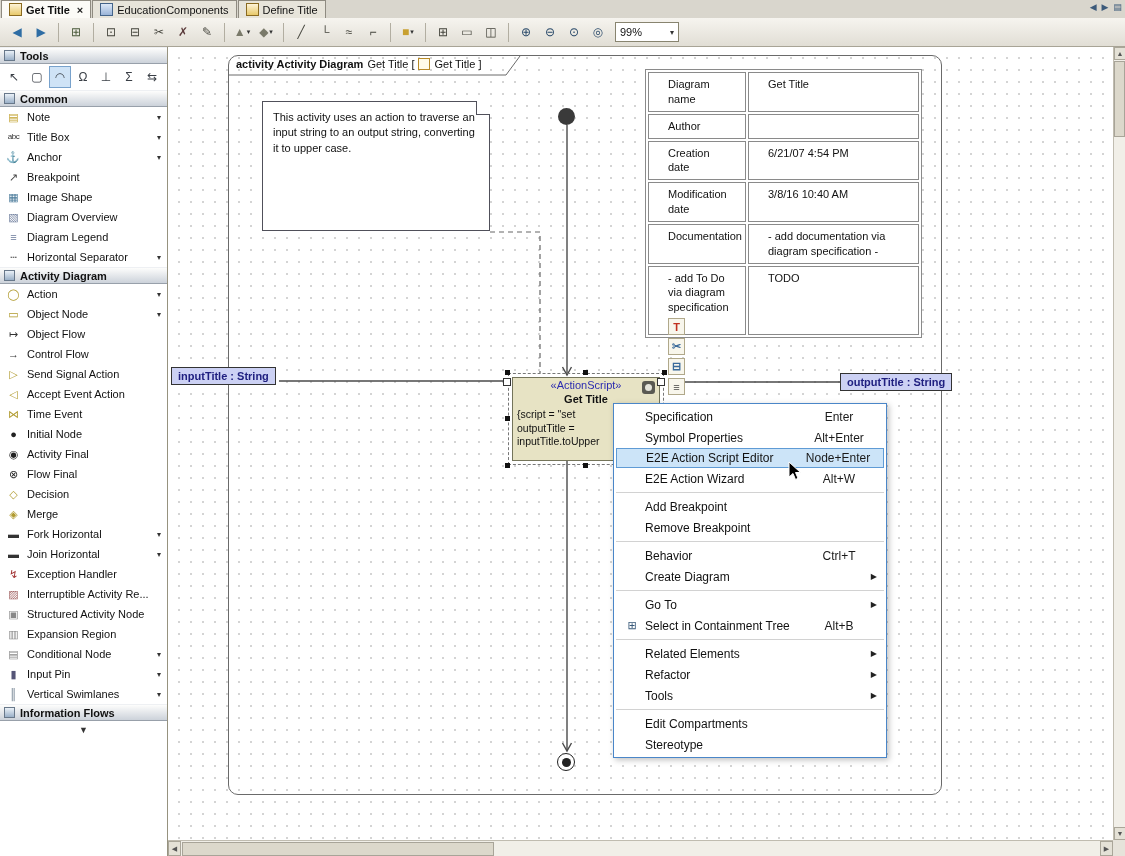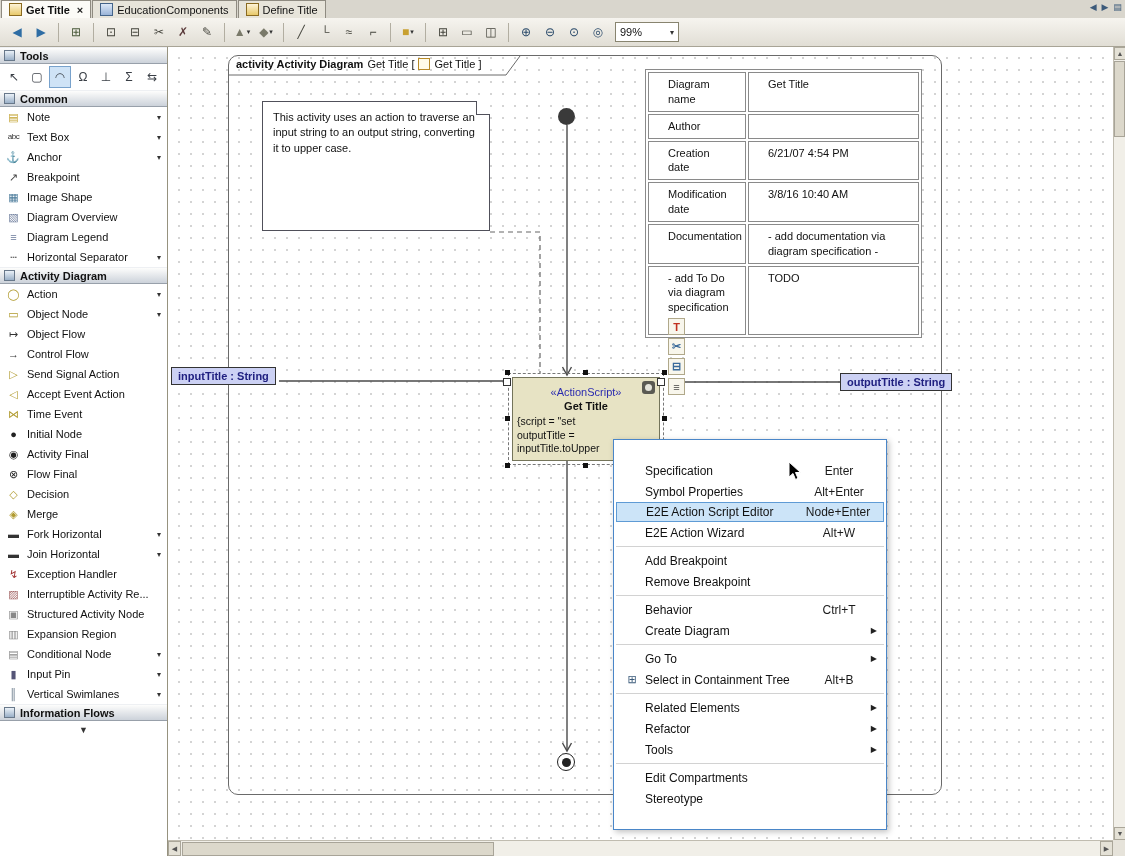--- a/index.html
+++ b/index.html
@@ -80,41 +80,41 @@
          border-radius:50%;background:#fff;z-index:3;display:flex;align-items:center;justify-content:center;box-sizing:border-box;}
   .final-inner{width:9px;height:9px;border-radius:50%;background:#222;display:block;}
 
   .action{position:absolute;left:344px;top:330px;width:148px;height:84px;background:#e7e3c4;
           border:1px solid #74745a;z-index:3;box-sizing:border-box;}
   .action::after{content:"";position:absolute;inset:-5px;border:1px dashed #777;pointer-events:none;}
   .h{position:absolute;width:5px;height:5px;background:#111;z-index:4;}
   .h1{left:-8px;top:-8px}.h2{left:calc(50% - 3px);top:-8px}.h3{right:-8px;top:-8px}
   .h4{left:-8px;top:calc(50% - 3px)}.h5{right:-8px;top:calc(50% - 3px)}
   .h6{left:-8px;bottom:-8px}.h7{left:calc(50% - 3px);bottom:-8px}.h8{right:-8px;bottom:-8px}
-  .action-st{text-align:center;color:#2b2bb0;font-size:11px;padding-top:8px;}
+  .action-st{text-align:center;color:#2b2bb0;font-size:11px;padding-top:1px;}
   .badge{position:absolute;top:3px;right:4px;width:13px;height:13px;background:#5a5a52;border-radius:3px;
          display:flex;align-items:center;justify-content:center;}
   .badge i{width:7px;height:7px;border-radius:50%;background:#e4e4da;display:block;}
   .action-name{text-align:center;font-weight:bold;font-size:11px;margin-top:2px;}
   .action-script{font-size:10.5px;padding:3px 4px 0 4px;white-space:pre-line;line-height:1.3;}
 
   .pin{position:absolute;width:8px;height:8px;background:#fff;border:1px solid #333;z-index:4;box-sizing:border-box;}
   .pin-in{left:335px;top:331px;}
   .pin-out{left:489px;top:331px;}
   .pinlabel{position:absolute;background:#ccd1f4;border:1px solid #333;color:#202080;font-weight:bold;
             font-size:11px;padding:2px 6px;z-index:2;white-space:nowrap;}
   .pl-in{left:3px;top:320px;}
   .pl-out{left:672px;top:326px;}
 
   .smart{position:absolute;left:500px;top:271px;z-index:4;display:flex;flex-direction:column;gap:3px;}
   .sbtn{width:17px;height:17px;background:#f8f6ec;border:1px solid #b0a88a;display:flex;
         align-items:center;justify-content:center;font-size:11px;font-weight:bold;box-sizing:border-box;}
 
   .cmenu{position:absolute;left:445px;top:356px;width:274px;background:#fff;border:1px solid #4a86c8;
-         z-index:6;padding:20px 0;font-size:12px;box-shadow:2px 2px 6px rgba(0,0,0,.25);box-sizing:border-box;margin-top:36px;}
+         z-index:6;padding:2px 0;font-size:12px;box-shadow:2px 2px 6px rgba(0,0,0,.25);box-sizing:border-box;}
   .mi{height:21px;display:flex;align-items:center;padding:0 9px 0 5px;position:relative;}
   .mi-icon{width:26px;text-align:center;font-size:11px;color:#3a5a7a;flex:none;}
   .mi-label{flex:1;white-space:nowrap;}
   .mi-shortcut{margin-left:8px;width:76px;flex:none;text-align:center;color:#1a1a1a;}
   .mi-sub{position:absolute;right:9px;font-size:8px;color:#222;}
   .mi.highlighted{background:#cce4f8;border:1px solid #5f9bd5;margin:0 2px;height:20px;
                   padding:0 7px 0 3px;box-sizing:border-box;}
   .msep{height:1px;background:#d2d2d2;margin:3px 2px;}
 
   .cursor{position:absolute;left:620px;top:414px;z-index:9;}
@@ -334,21 +334,21 @@
   <div>
 
       <div class="pitem">
         <span class="picon" style="color: rgb(194, 161, 46);">▤</span>
         <span class="plabel">Note</span>
         <span class="parrow">▾</span>
       </div>
 
       <div class="pitem">
         <span class="picon small" style="color: rgb(51, 51, 51);">abc</span>
-        <span class="plabel">Text Box</span>
+        <span class="plabel">Title Box</span>
         <span class="parrow">▾</span>
       </div>
 
       <div class="pitem">
         <span class="picon" style="color: rgb(58, 110, 191);">⚓</span>
         <span class="plabel">Anchor</span>
         <span class="parrow">▾</span>
       </div>
 
       <div class="pitem">

